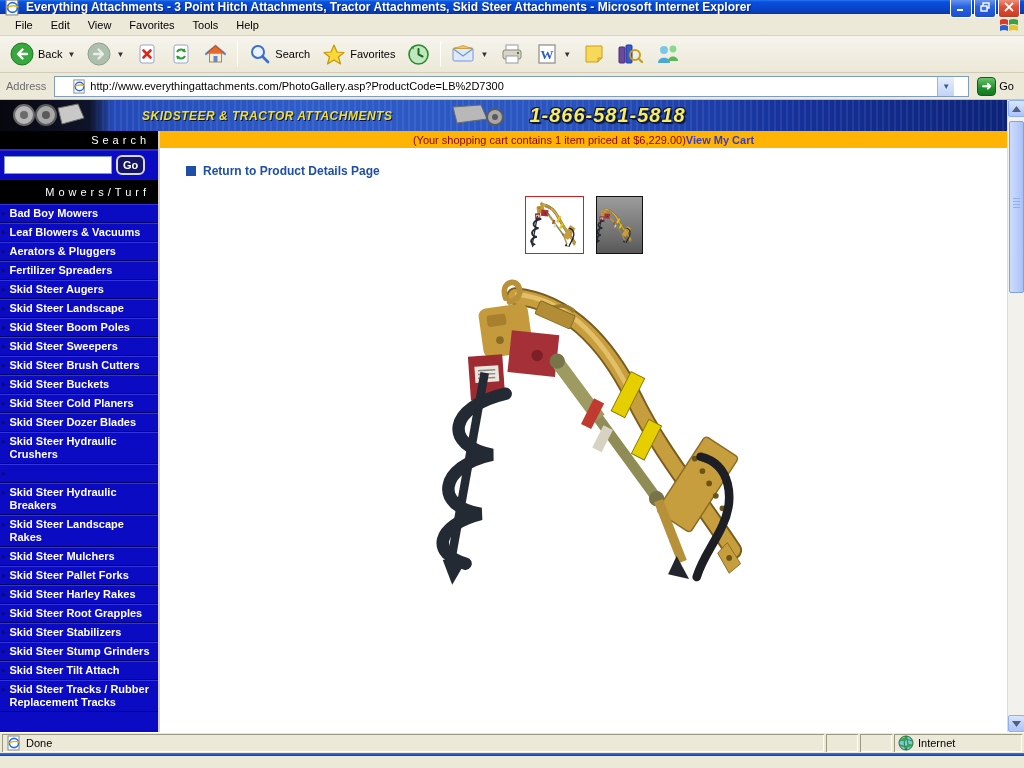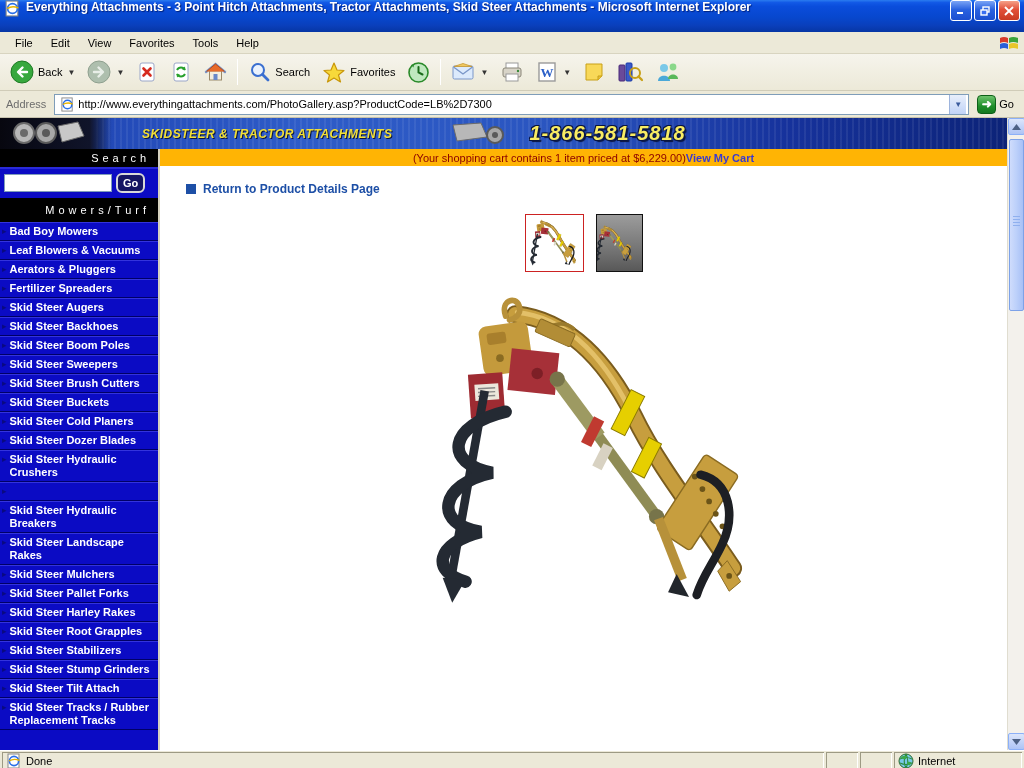--- a/index.html
+++ b/index.html
@@ -1,21 +1,21 @@
 <!DOCTYPE html>
 <html><head>
 <meta charset="utf-8">
 <style>
   * { margin:0; padding:0; box-sizing:border-box; }
   html,body { width:1024px; height:768px; overflow:hidden; }
   body { font-family:"Liberation Sans", sans-serif; background:#ECE9D8; position:relative; }
 
   
   .titlebar {
-    height:32px; display:flex; align-items:flex-start; padding:0 4px;
+    height:14px; display:flex; align-items:center; padding:0 4px;
     background:linear-gradient(180deg,#2a7cf0 0%, #1259e6 8%, #0a4ddc 20%, #0747cd 55%, #0a3fbb 80%, #0636a4 100%);
   }
   .titlebar .ie-doc-icon{ width:17px; height:17px; margin-right:5px; flex:0 0 auto; }
   .title-text { color:#fff; font-size:12px; font-weight:bold; text-shadow:1px 1px 1px #00217a; white-space:nowrap; overflow:hidden; flex:1; }
   .winbtns { display:flex; gap:2px; }
   .winbtn { width:22px; height:21px; border-radius:3px; border:1px solid #fff;
     display:flex; align-items:center; justify-content:center;
     color:#fff; font-size:11px; font-weight:bold;
     background:linear-gradient(180deg,#7ba4f5,#2a62e0 45%,#1c4fd0); }
   .winbtn.close { background:linear-gradient(180deg,#f5a088,#e25039 45%,#c93a22); }
@@ -30,21 +30,21 @@
   
   .toolbar { height:37px; display:flex; align-items:center; background:linear-gradient(180deg,#f6f4ec,#ece9d8); border-bottom:1px solid #d0ccb8; padding:0 4px; }
   .tbtn { display:flex; align-items:center; gap:4px; padding:3px 5px; border:1px solid transparent; border-radius:3px; font-size:11px; color:#000; }
   .tb-caret { font-size:8px; color:#333; margin-left:1px; }
   .tb-sep { width:1px; height:26px; background:#cfcbb5; border-right:1px solid #fff; margin:0 4px; }
   .tbtn svg { display:block; }
 
   
   .addressbar { height:27px; display:flex; align-items:center; background:#ECE9D8; border-bottom:1px solid #c6c2ad; padding:2px 3px; gap:5px; }
   .addr-label { font-size:11px; color:#6d6d6d; padding:0 3px; }
-  .addr-box { flex:1; height:21px; background:#fff; border:1px solid #7F9DB9; display:flex; align-items:center; padding:0 2px; }
+  .addr-box { flex:1; height:21px; background:#fff; border:1px solid #7F9DB9; display:flex; align-items:center; padding:0 14px; }
   .addr-box .ie-doc-icon { width:15px; height:15px; margin:0 3px; }
   .addr-input { flex:1; border:none; outline:none; font-size:11px; font-family:"Liberation Sans",sans-serif; color:#000; background:transparent; }
   .addr-drop { width:17px; height:19px; background:linear-gradient(180deg,#e8effb,#c1d3f7); border-left:1px solid #9db4dd; display:flex; align-items:center; justify-content:center; font-size:8px; color:#3a5a9c; }
   .go-btn { display:flex; align-items:center; gap:3px; font-size:11px; padding:1px 6px 1px 2px; border:1px solid transparent; border-radius:3px; }
   .go-arrow { width:19px; height:19px; border-radius:4px; background:linear-gradient(180deg,#6cc26c,#1e8f2a 60%,#147820); border:1px solid #0d6018; color:#fff; display:flex; align-items:center; justify-content:center; font-size:12px; font-weight:bold; }
 
   
   .page { height:632px; display:flex; background:#fff; }
   .page-left { flex:1; display:flex; flex-direction:column; min-width:0; }
 
@@ -386,21 +386,21 @@
             <span class="side-label">Fertilizer Spreaders</span>
           </div>
           </div>
         <div>
             <div class="side-item">
             <span class="side-arrow">▸</span>
             <span class="side-label">Skid Steer Augers</span>
           </div>
             <div class="side-item">
             <span class="side-arrow">▸</span>
-            <span class="side-label">Skid Steer Backhoes</span>
+            <span class="side-label">Skid Steer Landscape</span>
           </div>
             <div class="side-item">
             <span class="side-arrow">▸</span>
             <span class="side-label">Skid Steer Boom Poles</span>
           </div>
             <div class="side-item">
             <span class="side-arrow">▸</span>
             <span class="side-label">Skid Steer Sweepers</span>
           </div>
             <div class="side-item">

